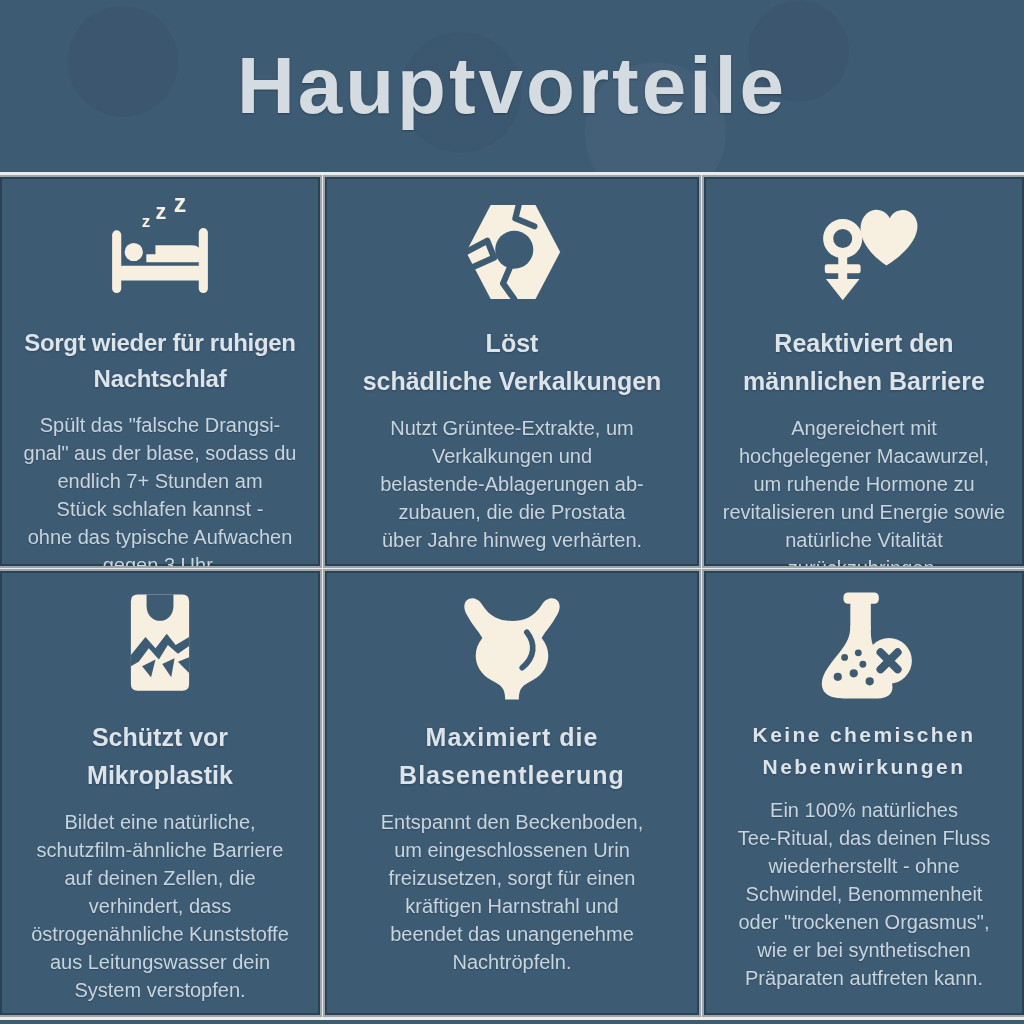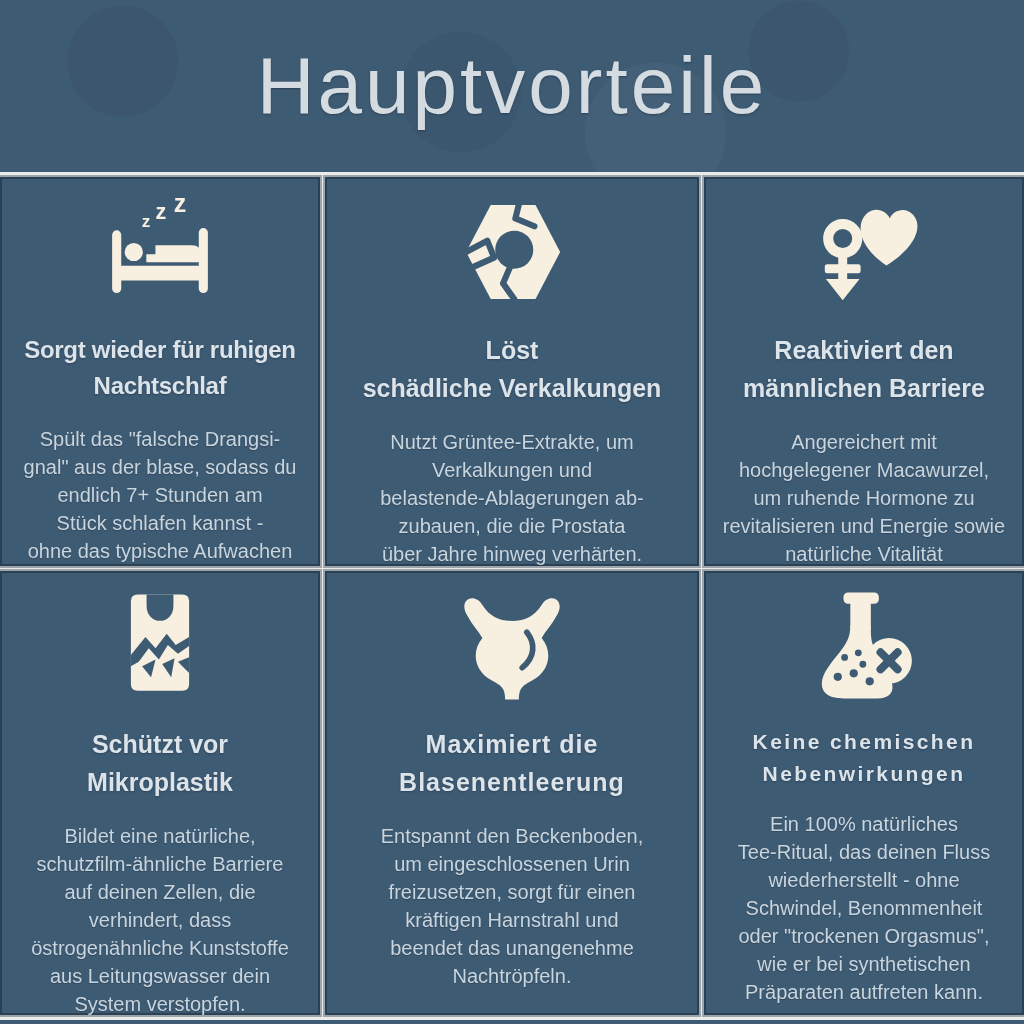--- a/index.html
+++ b/index.html
@@ -10,31 +10,31 @@
   .page::before{content:"";position:absolute;inset:0;pointer-events:none;
     background:
       radial-gradient(circle 60px at 12% 6%, rgba(0,0,0,.05) 0 55px, transparent 56px),
       radial-gradient(circle 70px at 45% 9%, rgba(0,0,0,.045) 0 60px, transparent 61px),
       radial-gradient(circle 55px at 78% 5%, rgba(0,0,0,.05) 0 50px, transparent 51px),
       radial-gradient(circle 80px at 64% 13%, rgba(255,255,255,.03) 0 70px, transparent 71px),
       radial-gradient(circle 90px at 25% 55%, rgba(0,0,0,.03) 0 80px, transparent 81px),
       radial-gradient(circle 90px at 85% 75%, rgba(255,255,255,.025) 0 80px, transparent 81px);}
   .title-band{position:absolute;top:0;left:0;width:1024px;height:172px;
     display:flex;align-items:center;justify-content:center;}
-  .main-title{color:#d5dce1;font-size:80px;font-weight:400;letter-spacing:3px;
+  .main-title{color:#d5dce1;font-size:80px;font-weight:700;letter-spacing:3px;
     text-shadow:0 1px 2px rgba(10,20,30,.35);}
   .grid{position:absolute;top:172px;left:0;width:1024px;
     display:grid;grid-template-columns:320px 374px 320px;grid-template-rows:389px 444px;
     gap:5px;background:#e9eceb;border-top:5px solid #e9eceb;border-bottom:5px solid #e9eceb;}
   .card{background:#3e5b74;box-shadow:0 0 0 2px rgba(16,32,48,.45) inset, 0 0 0 2px rgba(16,32,48,.35);
     display:flex;flex-direction:column;align-items:center;overflow:hidden;
     padding-top:14px;box-sizing:border-box;}
   .card .icon-wrap{height:122px;display:flex;align-items:center;justify-content:center;
     margin-bottom:4px;flex:none;}
-  .heading{margin:15px;color:#dce4ea;font-size:25px;font-weight:bold;line-height:1.5;
+  .heading{margin:8px;color:#dce4ea;font-size:25px;font-weight:bold;line-height:1.5;
     text-align:center;white-space:pre;text-shadow:0 1px 2px rgba(10,20,30,.3);}
   .heading.tight{font-size:24px;letter-spacing:-0.3px;}
   .heading.spread1{letter-spacing:1px;}
   .heading.spread2{letter-spacing:2.4px;font-size:21px;}
   .body-text{margin:6px 0 0 0;color:#c9d5dd;font-size:20px;line-height:1.4;
     text-align:center;white-space:pre;text-shadow:0 1px 1px rgba(10,20,30,.25);}
   svg{display:block;}
 </style>
 </head>
 <body>

